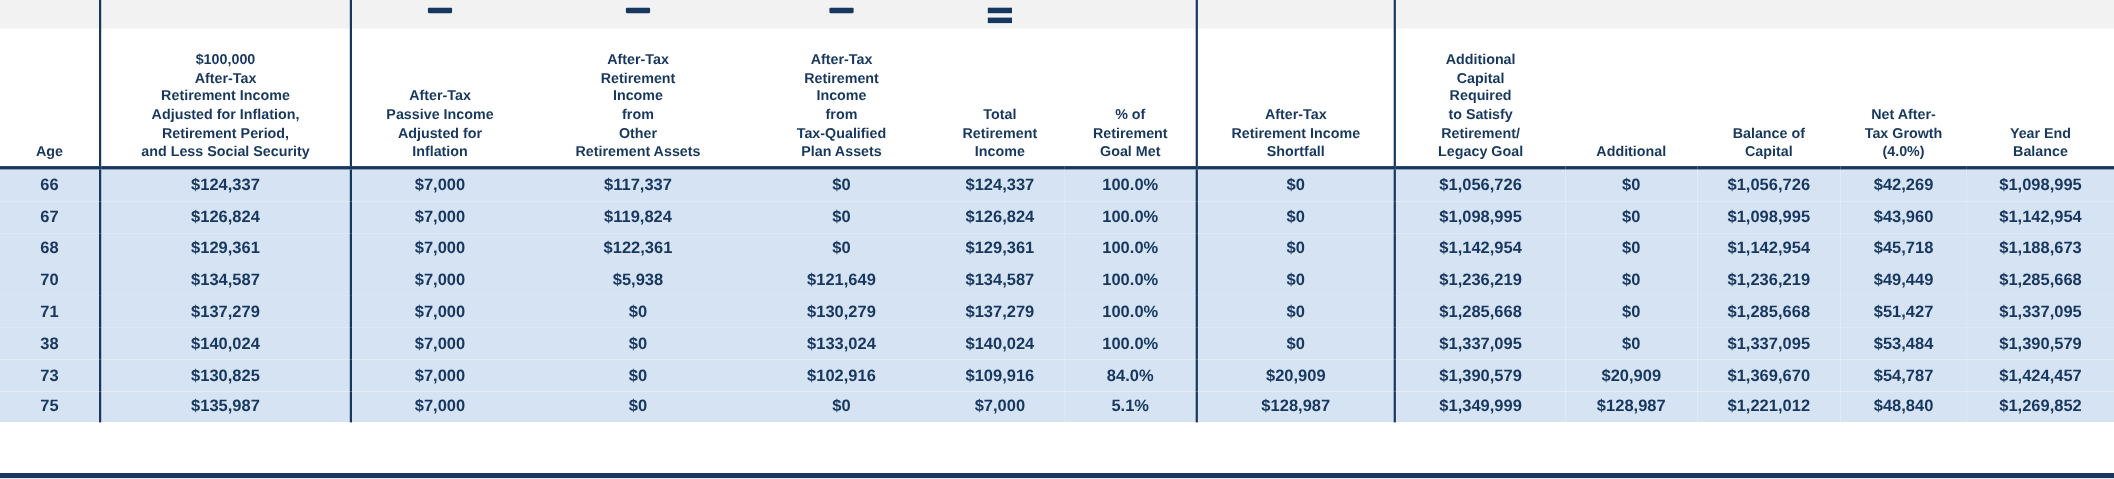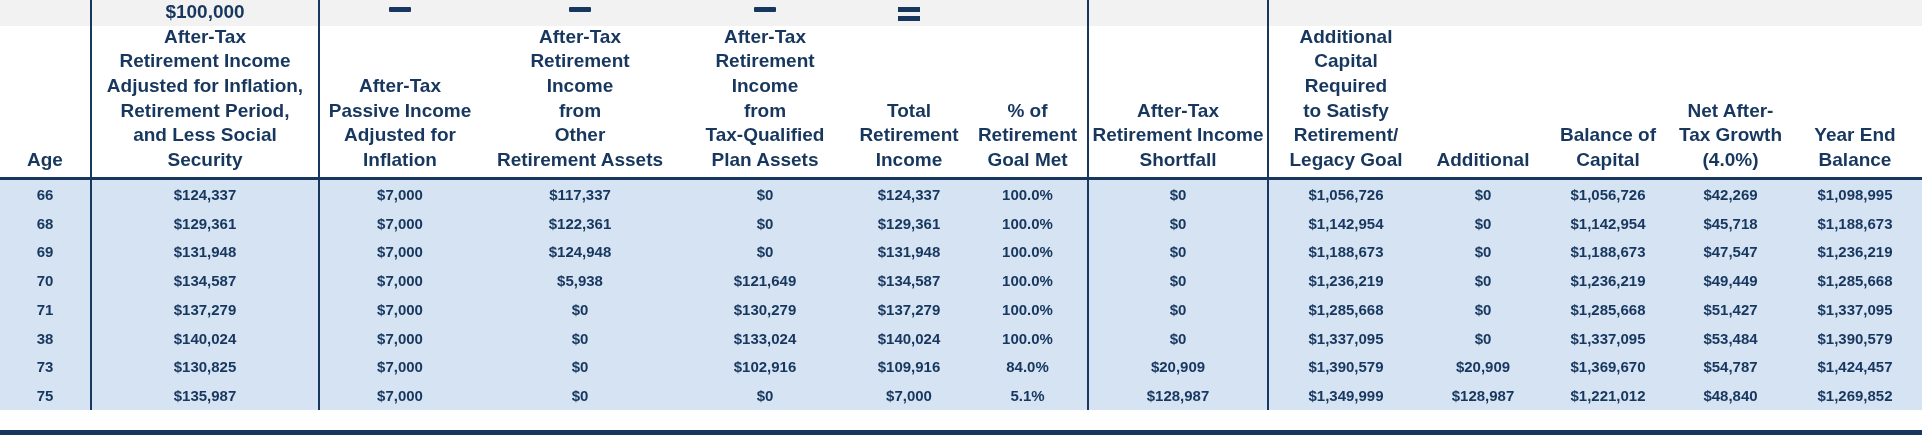--- a/index.html
+++ b/index.html
@@ -32,21 +32,21 @@
     width:1922px;
   }
   table.grid th{
     position:relative;
     height:147px;
     vertical-align:bottom;
     text-align:center;
     padding:0 2px 4px 2px;
     border-bottom:3px solid var(--navy);
     background:transparent;
-    font-size:19px;
+    font-size:13px;
     line-height:1.3;
     color:var(--navy);
     font-weight:bold;
   }
   .hlabel{white-space:pre-line;}
   table.grid td{
     height:28.8px;
     text-align:center;
     vertical-align:middle;
     padding:0 2px;
@@ -179,48 +179,48 @@
           <td class="hl">$124,337</td>
           <td>100.0%</td>
           <td class="bL bR sf">$0</td>
           <td class="hl">$1,056,726</td>
           <td>$0</td>
           <td>$1,056,726</td>
           <td>$42,269</td>
           <td>$1,098,995</td>
         </tr>
         <tr>
+          <td class="bR">67</td>
+          <td class="bR">$126,824</td>
+          <td>$7,000</td>
+          <td>$119,824</td>
+          <td>$0</td>
+          <td>$126,824</td>
+          <td>100.0%</td>
+          <td class="bL bR sf">$0</td>
+          <td>$1,098,995</td>
+          <td>$0</td>
+          <td>$1,098,995</td>
+          <td>$43,960</td>
+          <td>$1,142,954</td>
+        </tr>
+        <tr>
           <td class="bR">68</td>
           <td class="bR">$129,361</td>
           <td>$7,000</td>
           <td>$122,361</td>
           <td>$0</td>
           <td>$129,361</td>
           <td>100.0%</td>
           <td class="bL bR sf">$0</td>
           <td>$1,142,954</td>
           <td>$0</td>
           <td>$1,142,954</td>
           <td>$45,718</td>
           <td>$1,188,673</td>
-        </tr>
-        <tr>
-          <td class="bR">69</td>
-          <td class="bR">$131,948</td>
-          <td>$7,000</td>
-          <td>$124,948</td>
-          <td>$0</td>
-          <td>$131,948</td>
-          <td>100.0%</td>
-          <td class="bL bR sf">$0</td>
-          <td>$1,188,673</td>
-          <td>$0</td>
-          <td>$1,188,673</td>
-          <td>$47,547</td>
-          <td>$1,236,219</td>
         </tr>
         <tr>
           <td class="bR">70</td>
           <td class="bR">$134,587</td>
           <td>$7,000</td>
           <td>$5,938</td>
           <td>$121,649</td>
           <td>$134,587</td>
           <td>100.0%</td>
           <td class="bL bR sf">$0</td>

